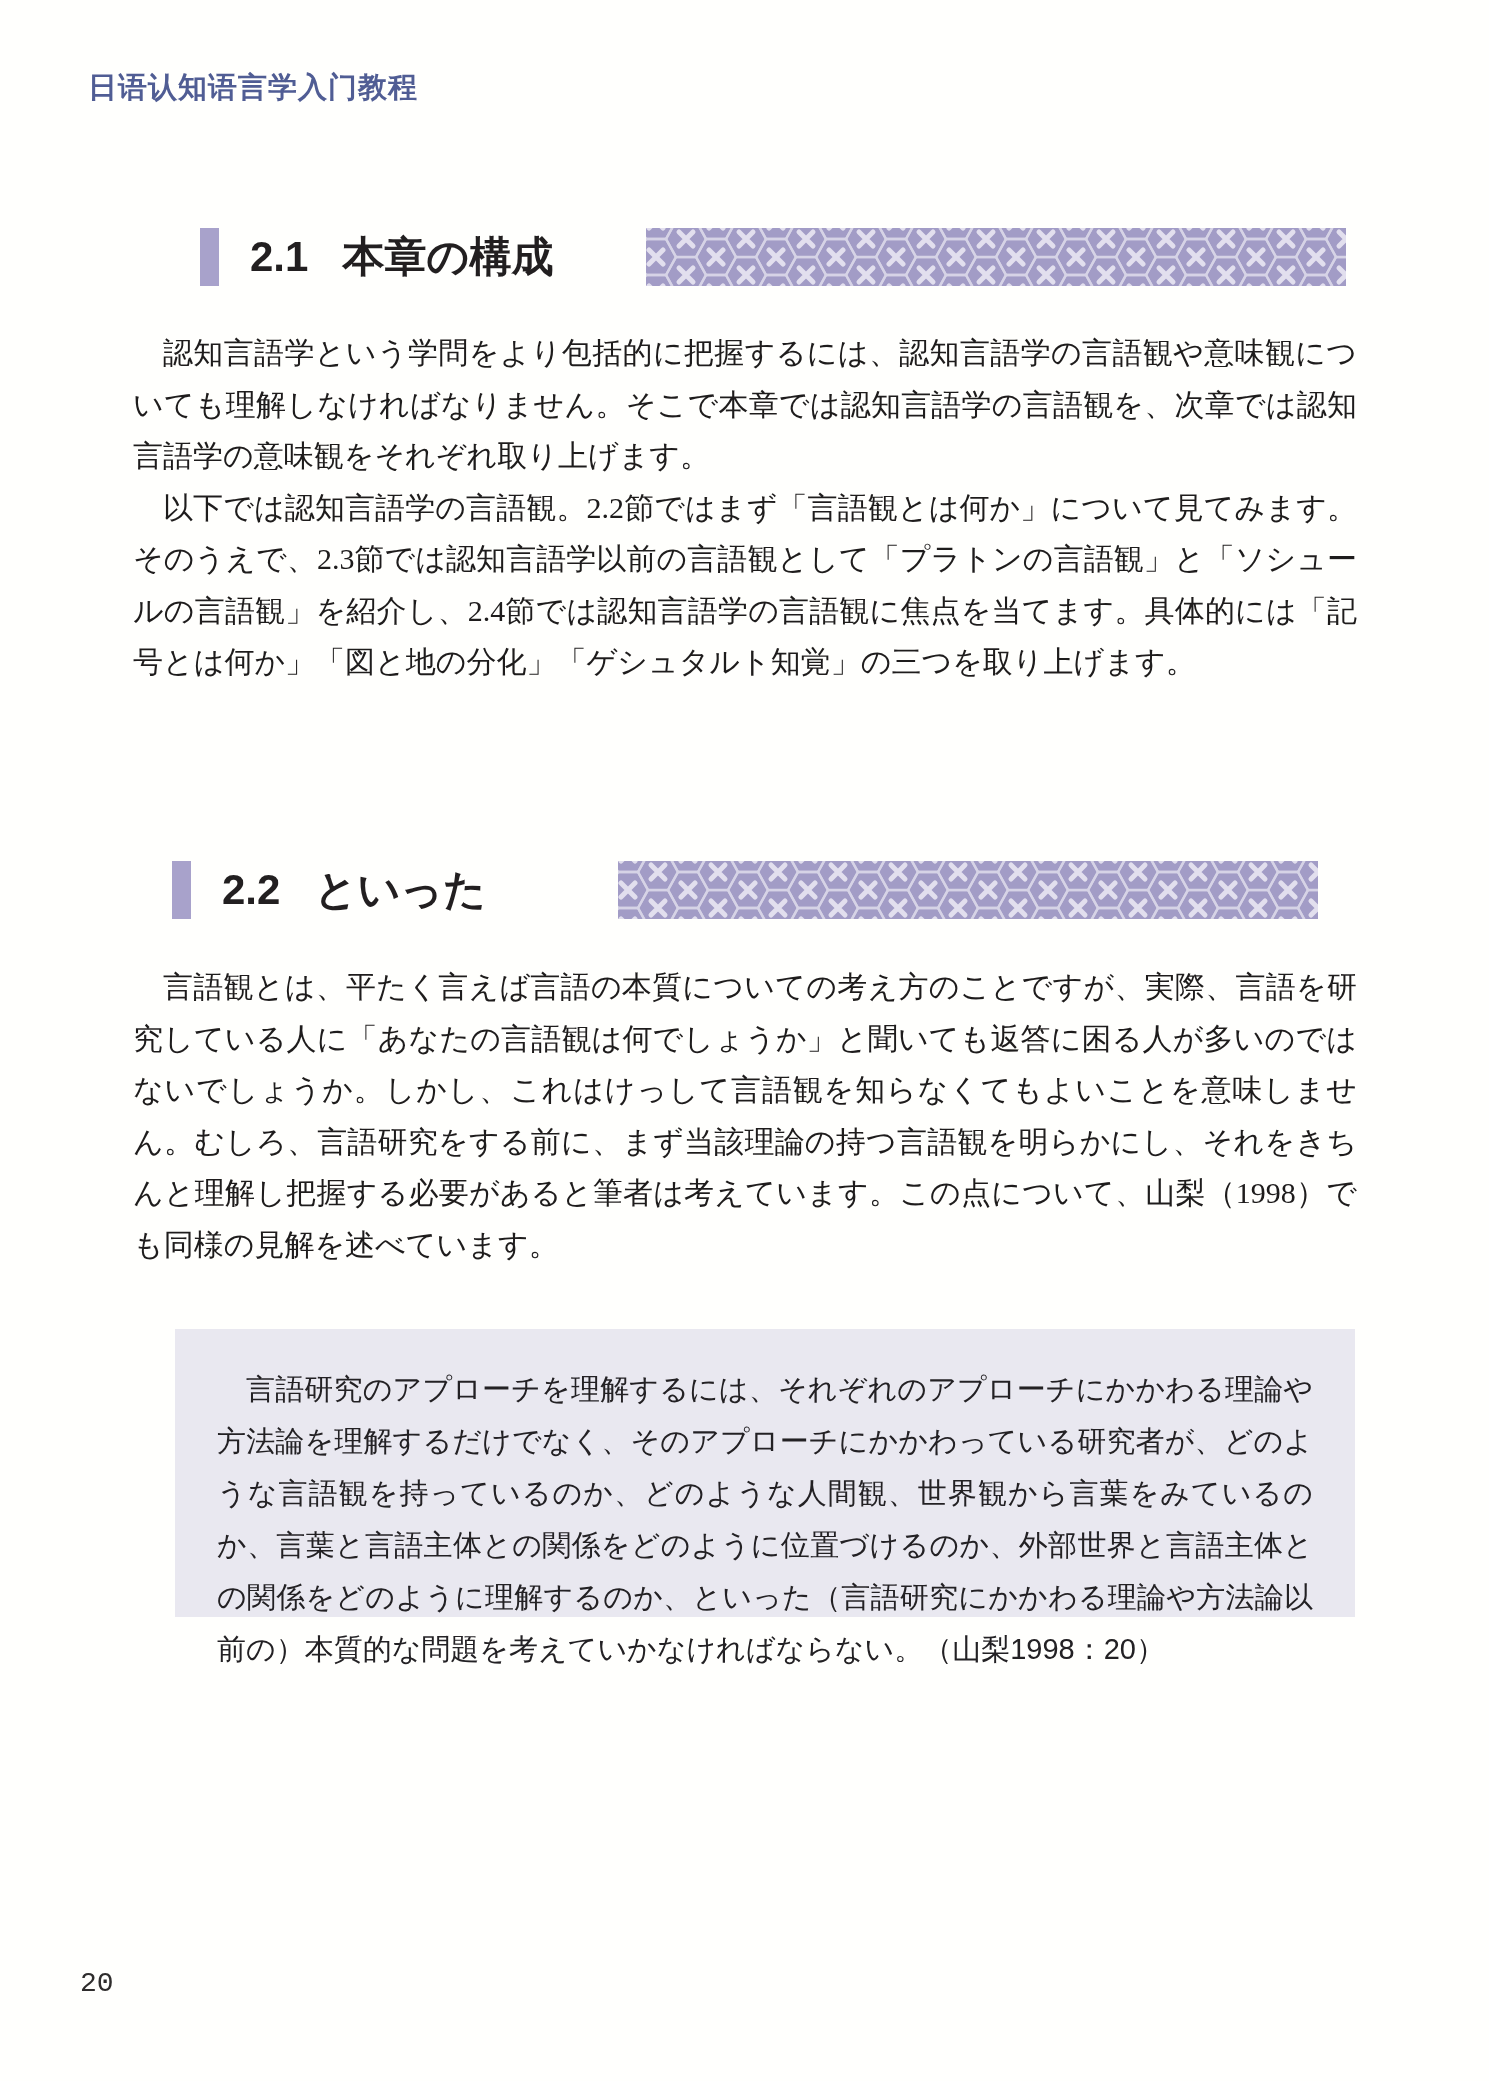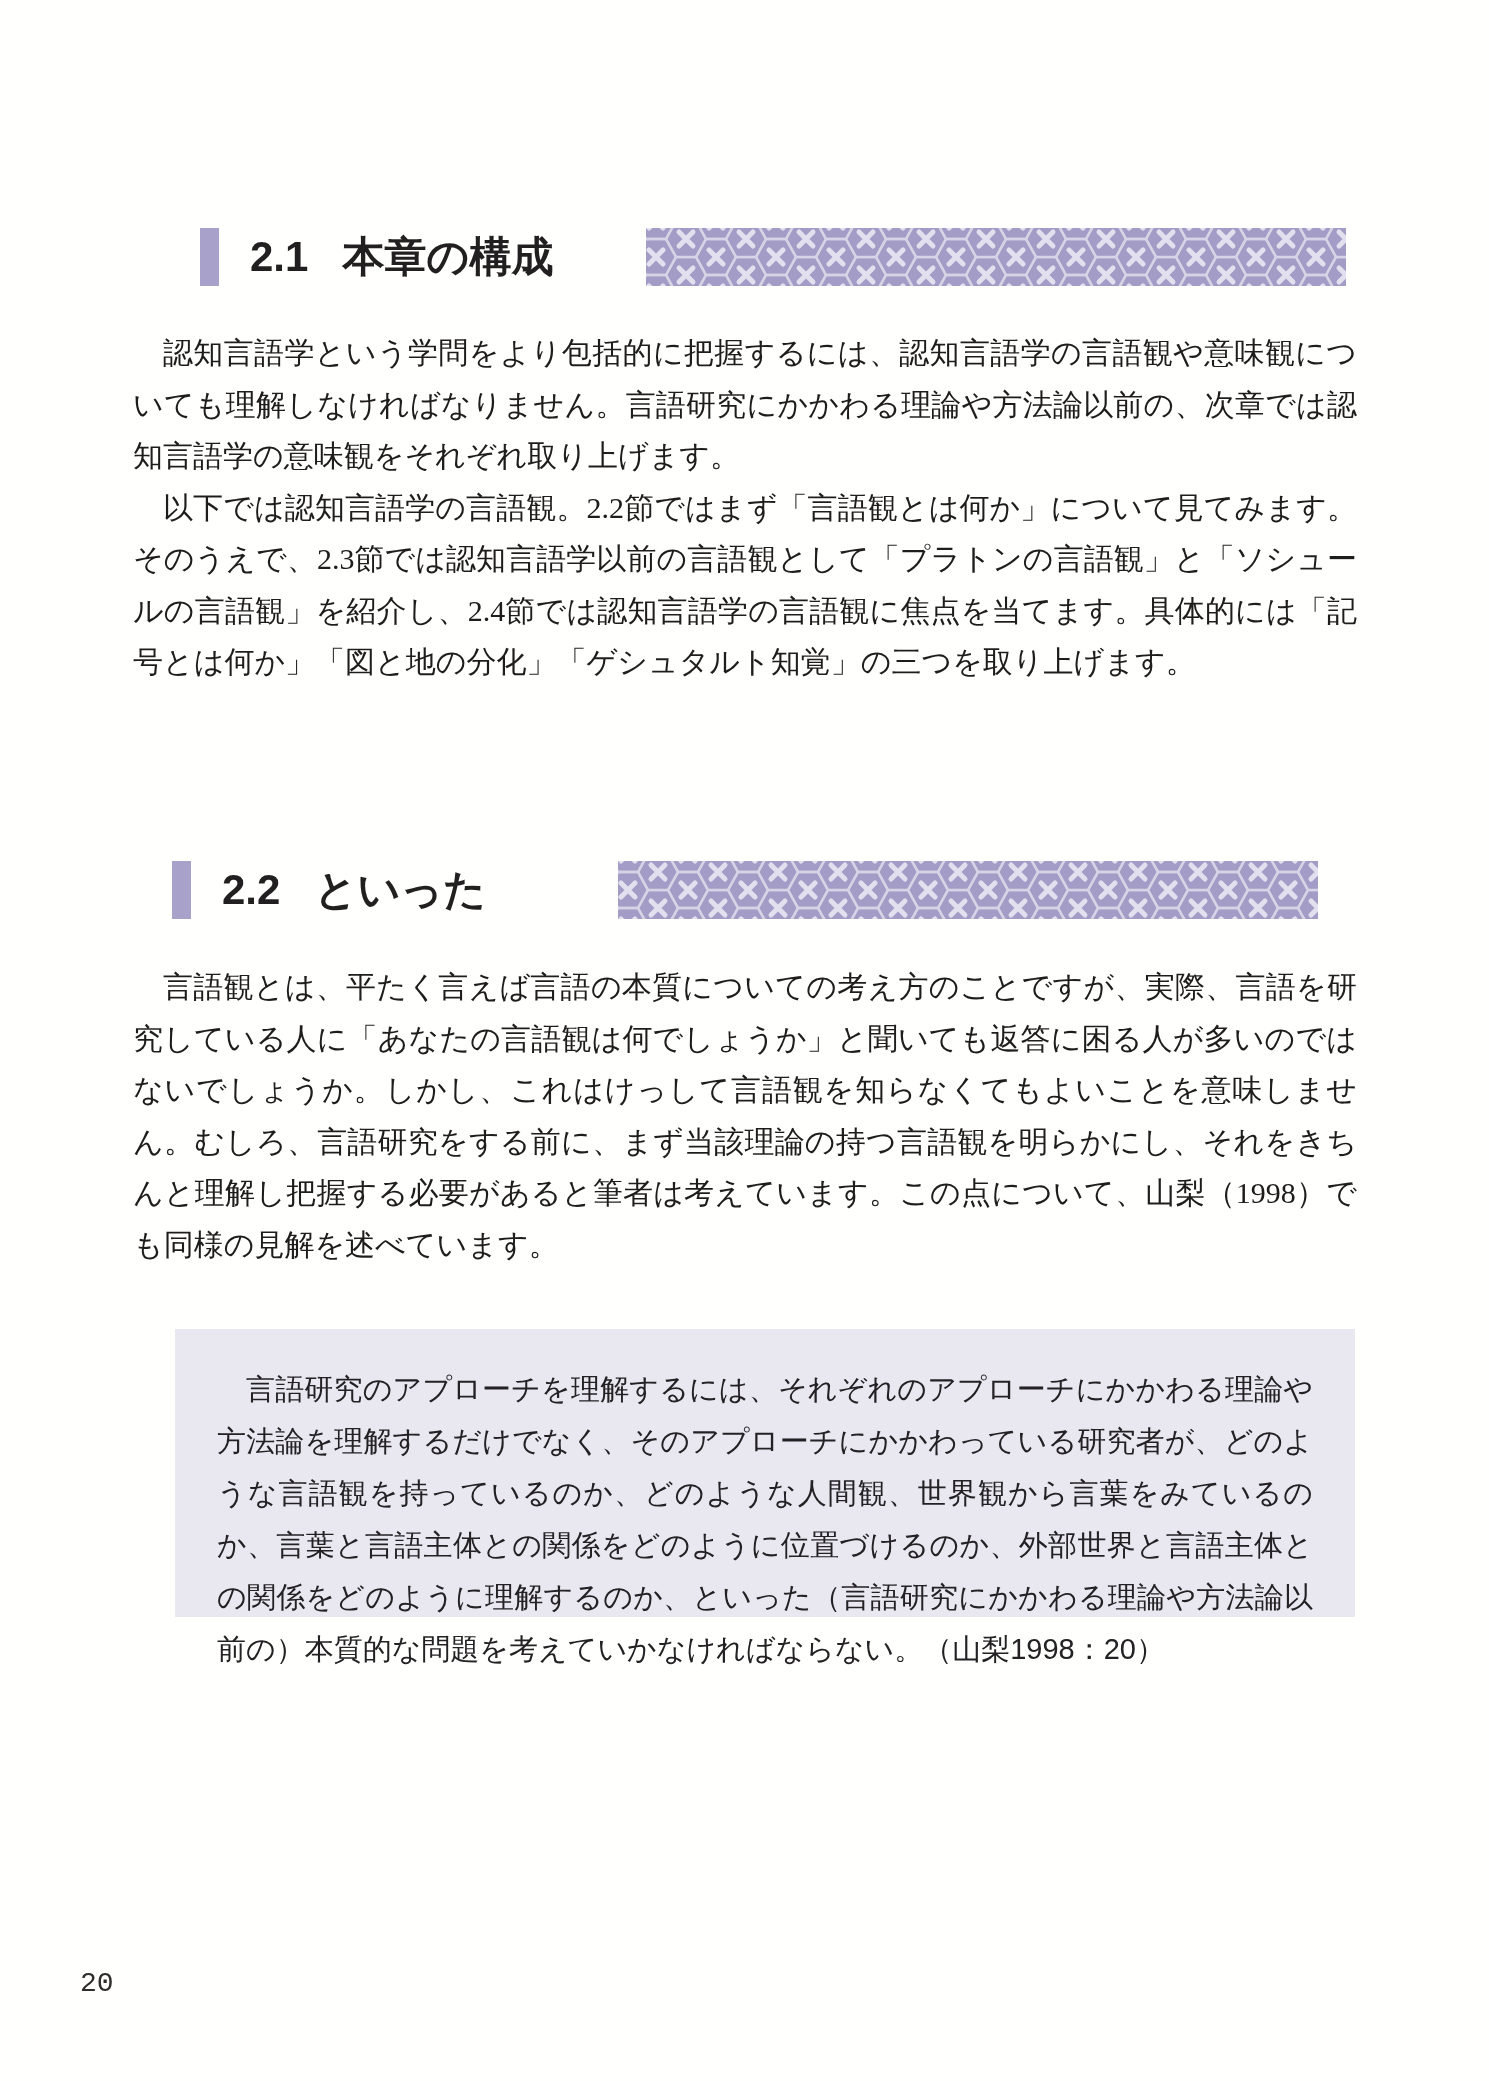--- a/index.html
+++ b/index.html
@@ -81,20 +81,21 @@
     font-family:Liberation Mono, monospace;
     font-size:28px;
     color:#2e2c2c;
   }
 </style>
 </head>
 <body>
 
 <div class="page">
 
+  <div class="running-header">日语认知语言学入门教程</div>
 
   <div class="section-heading" style="top:228px;margin-left:28px;">
     <div class="heading-bar"></div>
     <div class="heading-text">
       <span class="heading-number">2.1</span>
       <span>本章の構成</span>
     </div>
     <div class="pattern-band">
       <svg viewBox="0 0 700 58" preserveAspectRatio="none" aria-hidden="true">
         <defs>
@@ -118,21 +119,21 @@
             </g>
           </pattern>
         </defs>
         <rect x="0" y="0" width="700" height="58" fill="#a29cc6"></rect>
         <rect x="0" y="0" width="700" height="58" fill="url(#hexpat1)"></rect>
       </svg>
     </div>
   </div>
 
   <div class="body-text" style="top:327px;">
-    <p>認知言語学という学問をより包括的に把握するには、認知言語学の言語観や意味観についても理解しなければなりません。言語研究にかかわる理論や方法論以前の、次章では認知言語学の意味観をそれぞれ取り上げます。</p>
+    <p>認知言語学という学問をより包括的に把握するには、認知言語学の言語観や意味観についても理解しなければなりません。そこで本章では認知言語学の言語観を、次章では認知言語学の意味観をそれぞれ取り上げます。</p>
     <p>以下では認知言語学の言語観。2.2節ではまず「言語観とは何か」について見てみます。そのうえで、2.3節では認知言語学以前の言語観として「プラトンの言語観」と「ソシュールの言語観」を紹介し、2.4節では認知言語学の言語観に焦点を当てます。具体的には「記号とは何か」「図と地の分化」「ゲシュタルト知覚」の三つを取り上げます。</p>
   </div>
 
   <div class="section-heading" style="top:861px;">
     <div class="heading-bar"></div>
     <div class="heading-text">
       <span class="heading-number">2.2</span>
       <span>といった</span>
     </div>
     <div class="pattern-band">

